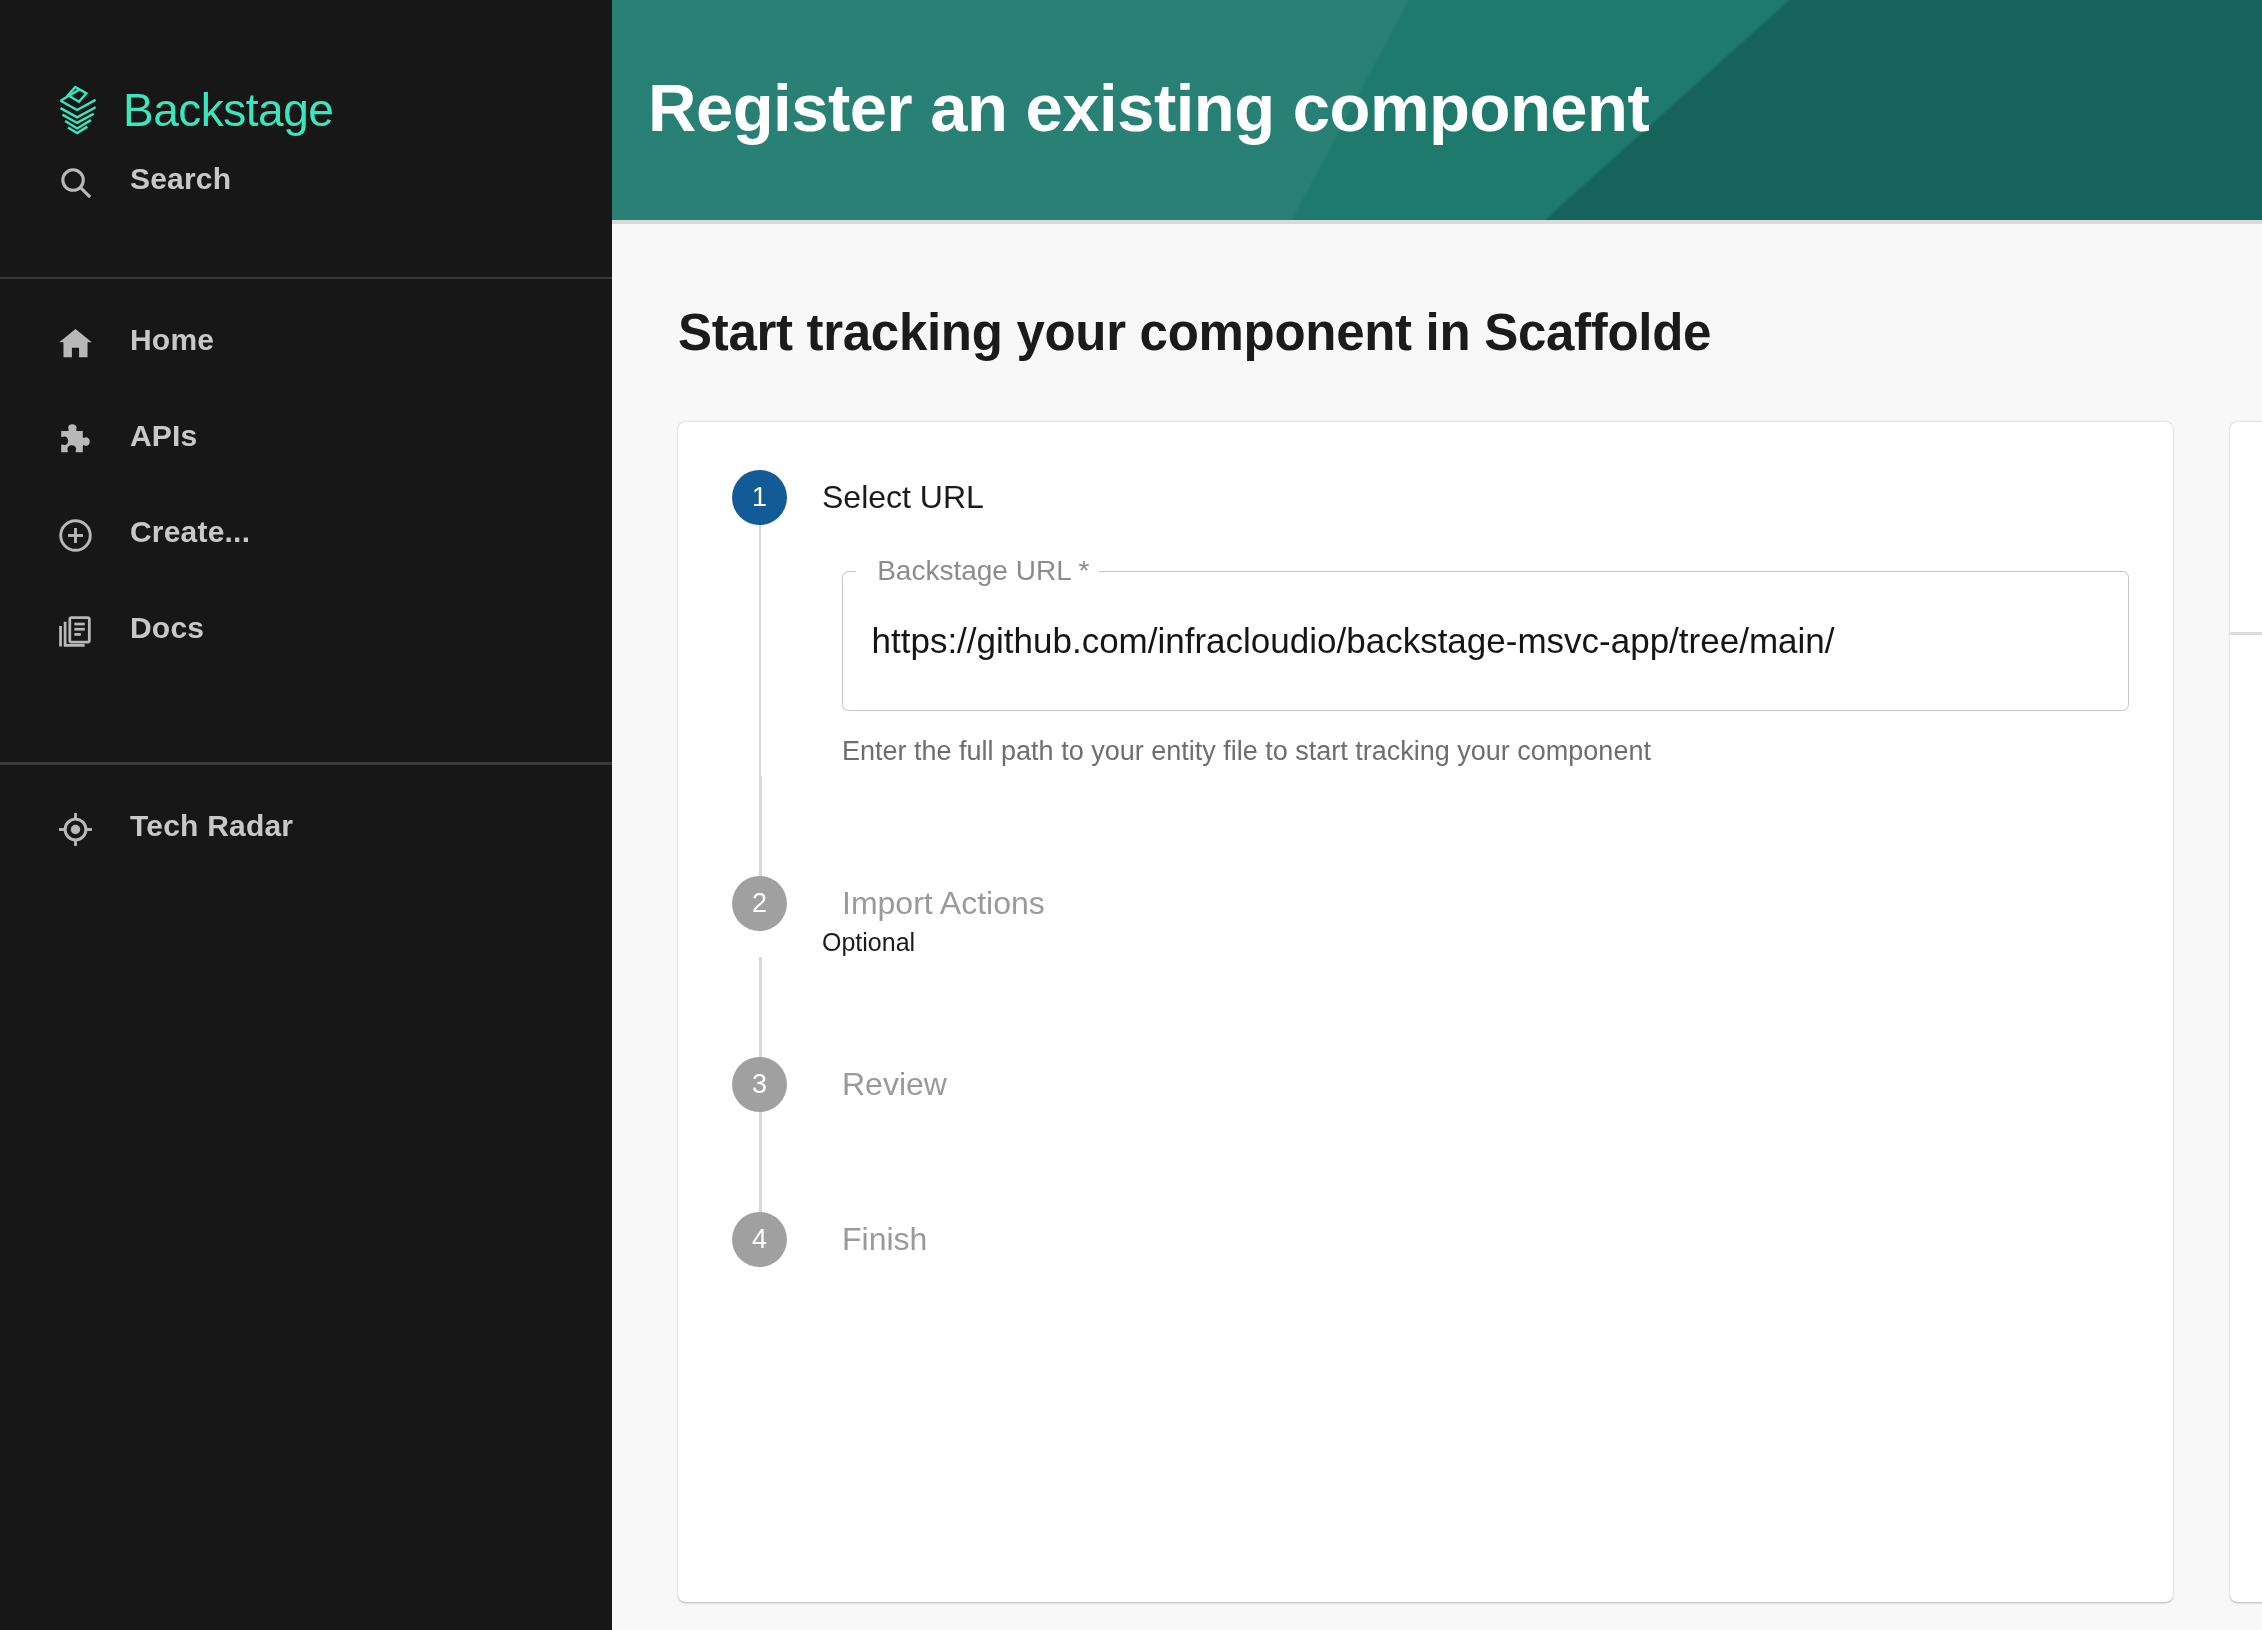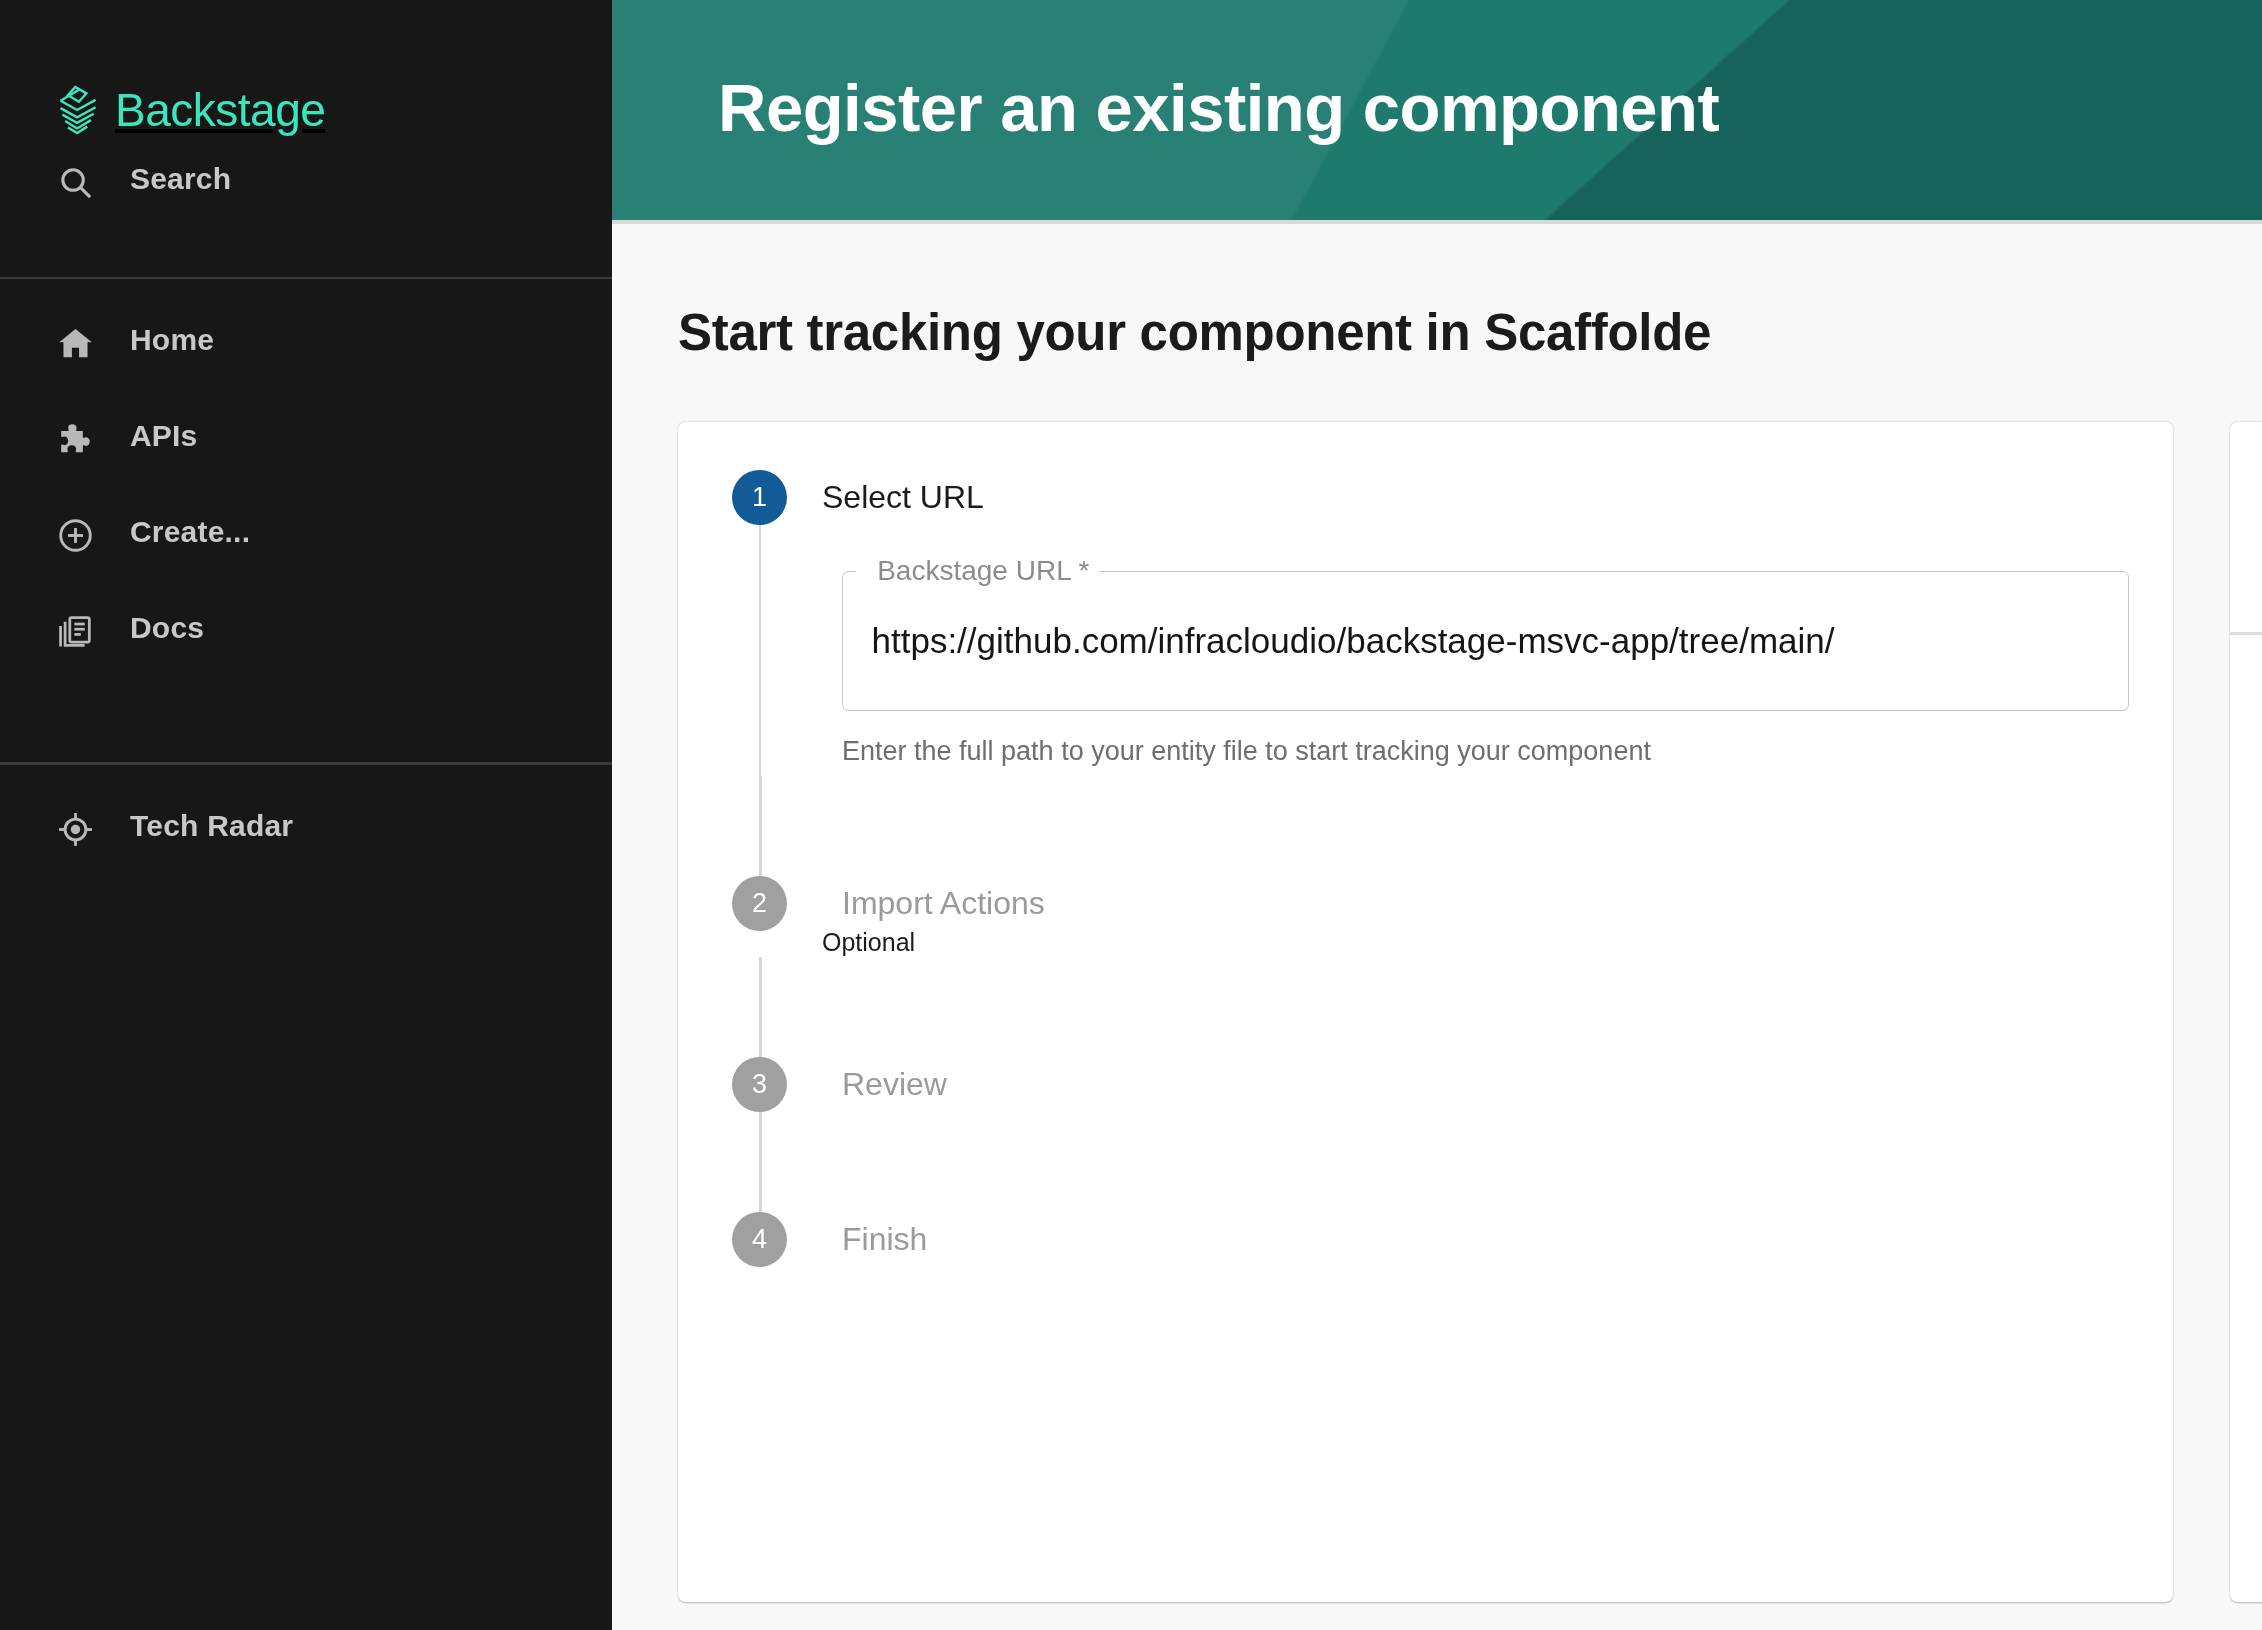--- a/index.html
+++ b/index.html
@@ -14,25 +14,24 @@
   
   .sidebar {
     width:612px; height:1631px;
     background:#171717;
     flex:0 0 612px;
     position:relative;
     display:flex; flex-direction:column;
   }
   .brand {
     display:flex; align-items:center;
-    gap:12px;
+    gap:20px;
     padding:57px 0 0 55px;
     height:162px;
     box-sizing:border-box;
-    text-decoration:underline;
   }
   .brand-logo { width:48px; height:52px; flex:0 0 48px; }
   .brand-name {
     color:#3ce6bd;
     font-size:46px;
     font-weight:400;
     letter-spacing:-0.5px;
     line-height:1;
   }
   .nav-item {
@@ -88,21 +87,21 @@
     position:absolute; inset:0;
     background:linear-gradient(118deg, rgba(255,255,255,0.045) 0%, rgba(255,255,255,0.045) 45%, rgba(0,0,0,0.0) 45.2%);
   }
   .page-title {
     position:relative;
     color:#ffffff;
     font-size:67px;
     font-weight:700;
     letter-spacing:-0.5px;
     line-height:1;
-    padding:0 0 0 106px;
+    padding:0 0 0 36px;
     margin-top:74px;
     white-space:nowrap;
   }
   .header-rule {
     height:3.7px;
     background:#d9d9d9;
     flex:0 0 3.7px;
   }
 
   .content {

